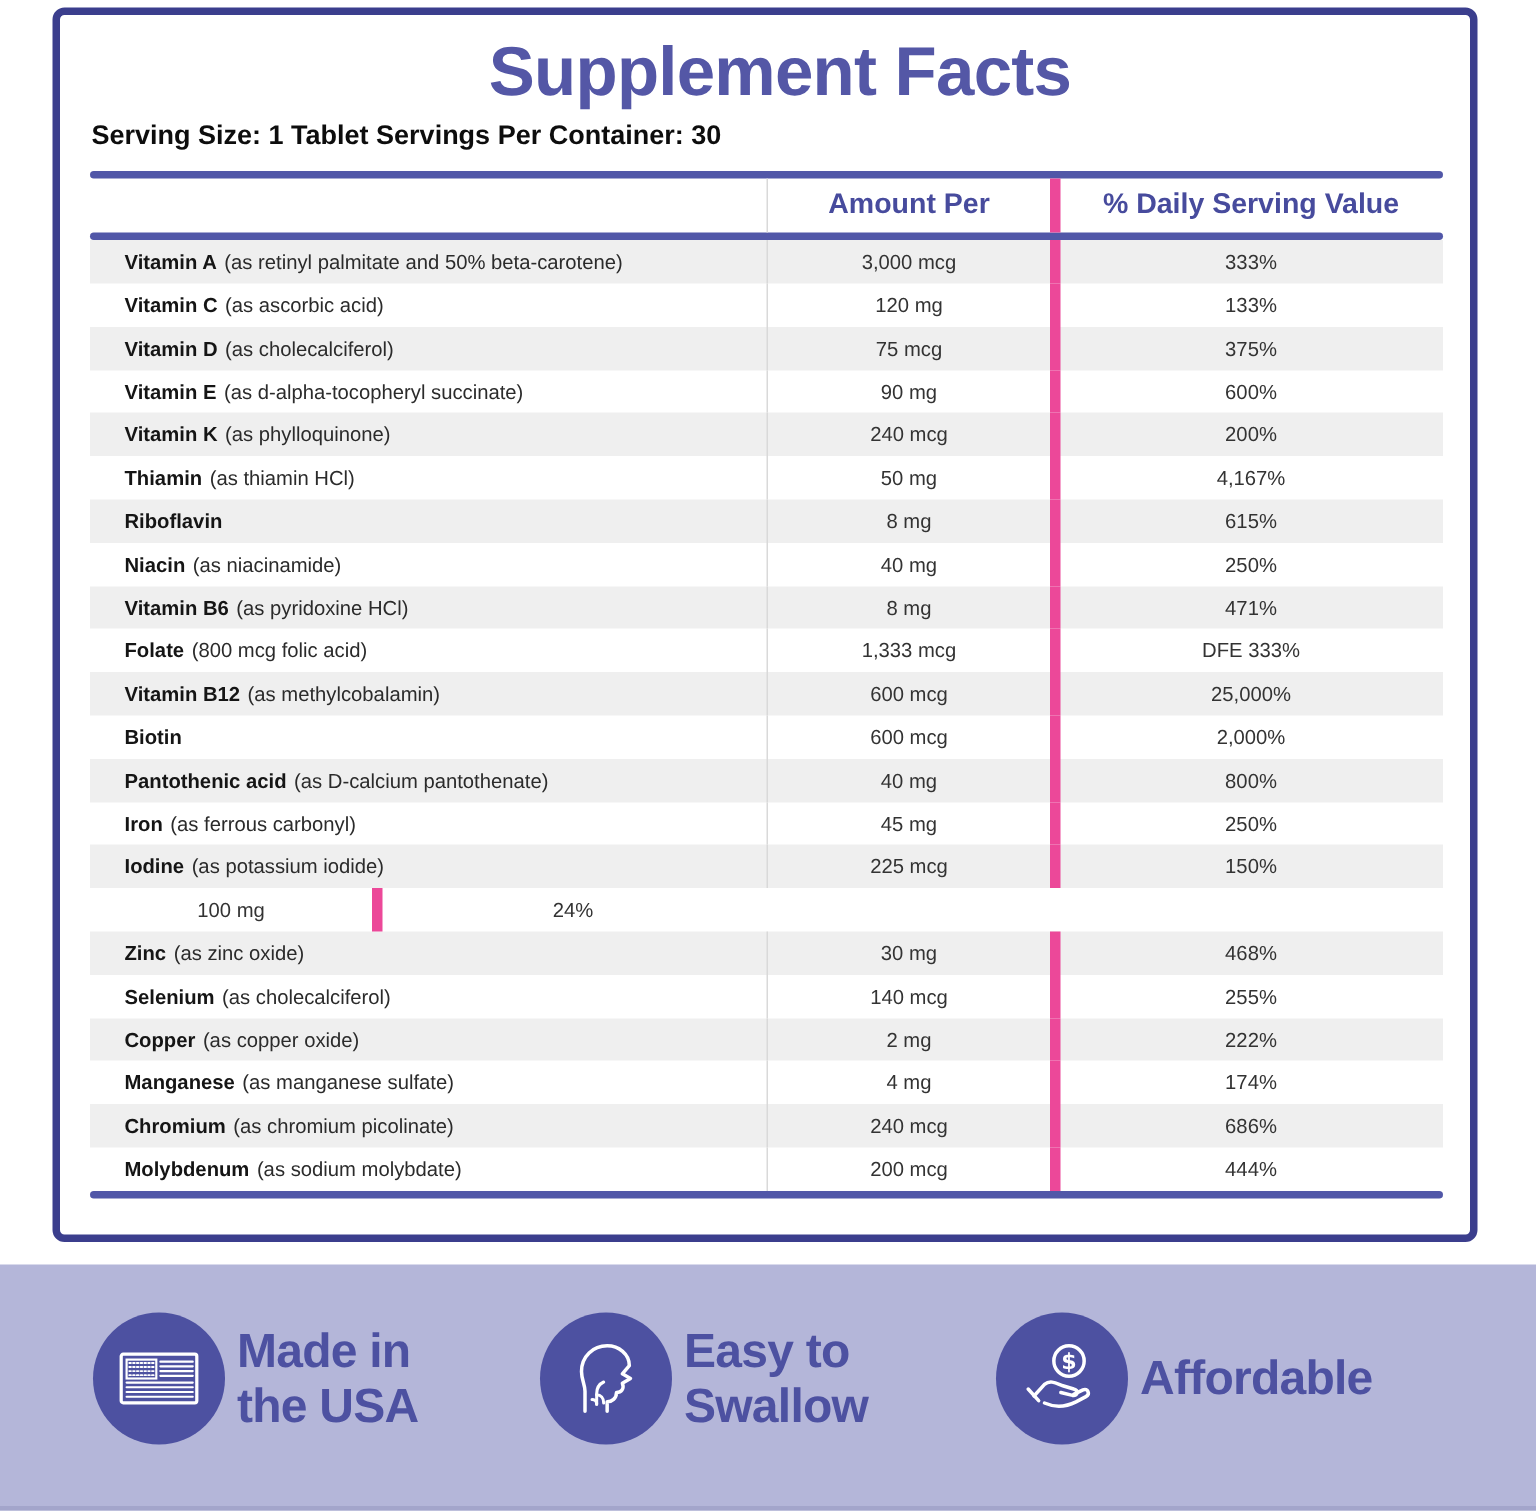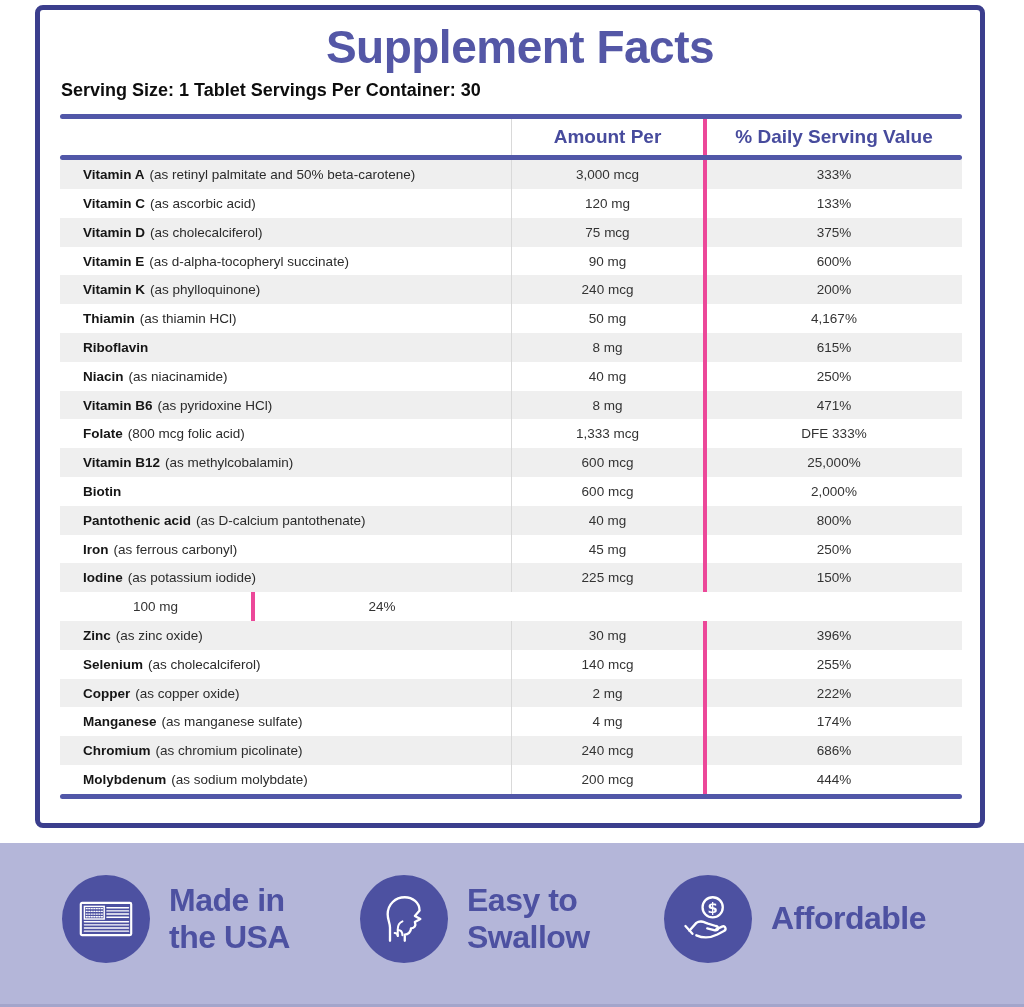--- a/index.html
+++ b/index.html
@@ -26,38 +26,38 @@
 
   .facts { margin: 0 18px 0 20px; }
   .rule { height: 5px; background: #5157a8; border-radius: 3px; }
 
   .thead { display: flex; height: 36px; align-items: center; }
   .trow  { display: flex; height: 28.8px; align-items: center; }
   .trow.striped { background: #efefef; }
 
   .col1 { width: 452px; padding-left: 23px; border-right: 1px solid #d9d9d9;
           height: 100%; display: flex; align-items: center; }
-  .col2 { width: 195px; text-align: center; border-right: 4px solid #ec4899;
+  .col2 { width: 195px; text-align: center; border-right: 7px solid #ec4899;
           height: 100%; display: flex; align-items: center; justify-content: center; }
   .col3 { width: 254px; text-align: center;
           height: 100%; display: flex; align-items: center; justify-content: center; }
 
   .thead .hcell { font-size: 19px; font-weight: 700; color: #474b9d; }
   .nutrient-name { font-size: 13.5px; font-weight: 700; color: #151515; white-space: pre; }
   .nutrient-detail { font-size: 13.5px; color: #2b2b2b; margin-left: 5px; white-space: pre; }
   .cell-val { font-size: 13.5px; color: #333333; }
 
   
   .banner {
     position: absolute; left: 0; top: 843px;
     width: 1024px; height: 164px;
     background: #b4b6d9;
   }
   .banner-edge { position: absolute; left: 0; bottom: 0; width: 100%; height: 3px; background: #a3a5cb; }
-  .feature { position: absolute; top: 32px; display: flex; align-items: center; gap: 19px; }
+  .feature { position: absolute; top: 32px; display: flex; align-items: center; gap: 8px; }
   .feature.f1 { left: 62px; }
   .feature.f2 { left: 360px; }
   .feature.f3 { left: 664px; }
   .feature-circle {
     width: 88px; height: 88px; border-radius: 50%;
     background: #4d51a1; flex: 0 0 auto;
     display: flex; align-items: center; justify-content: center;
   }
   .feature-text {
     font-size: 32px; line-height: 1.16; font-weight: 800;
@@ -272,21 +272,21 @@
         </div>
         <div class="trow striped">
           <div class="col1">
             <span class="nutrient-name">Zinc</span>
             <span class="nutrient-detail">(as zinc oxide)</span>
           </div>
           <div class="col2">
             <span class="cell-val">30 mg</span>
           </div>
           <div class="col3">
-            <span class="cell-val">396%</span>
+            <span class="cell-val">468%</span>
           </div>
         </div>
         <div class="trow">
           <div class="col1">
             <span class="nutrient-name">Selenium</span>
             <span class="nutrient-detail">(as cholecalciferol)</span>
           </div>
           <div class="col2">
             <span class="cell-val">140 mcg</span>
           </div>

